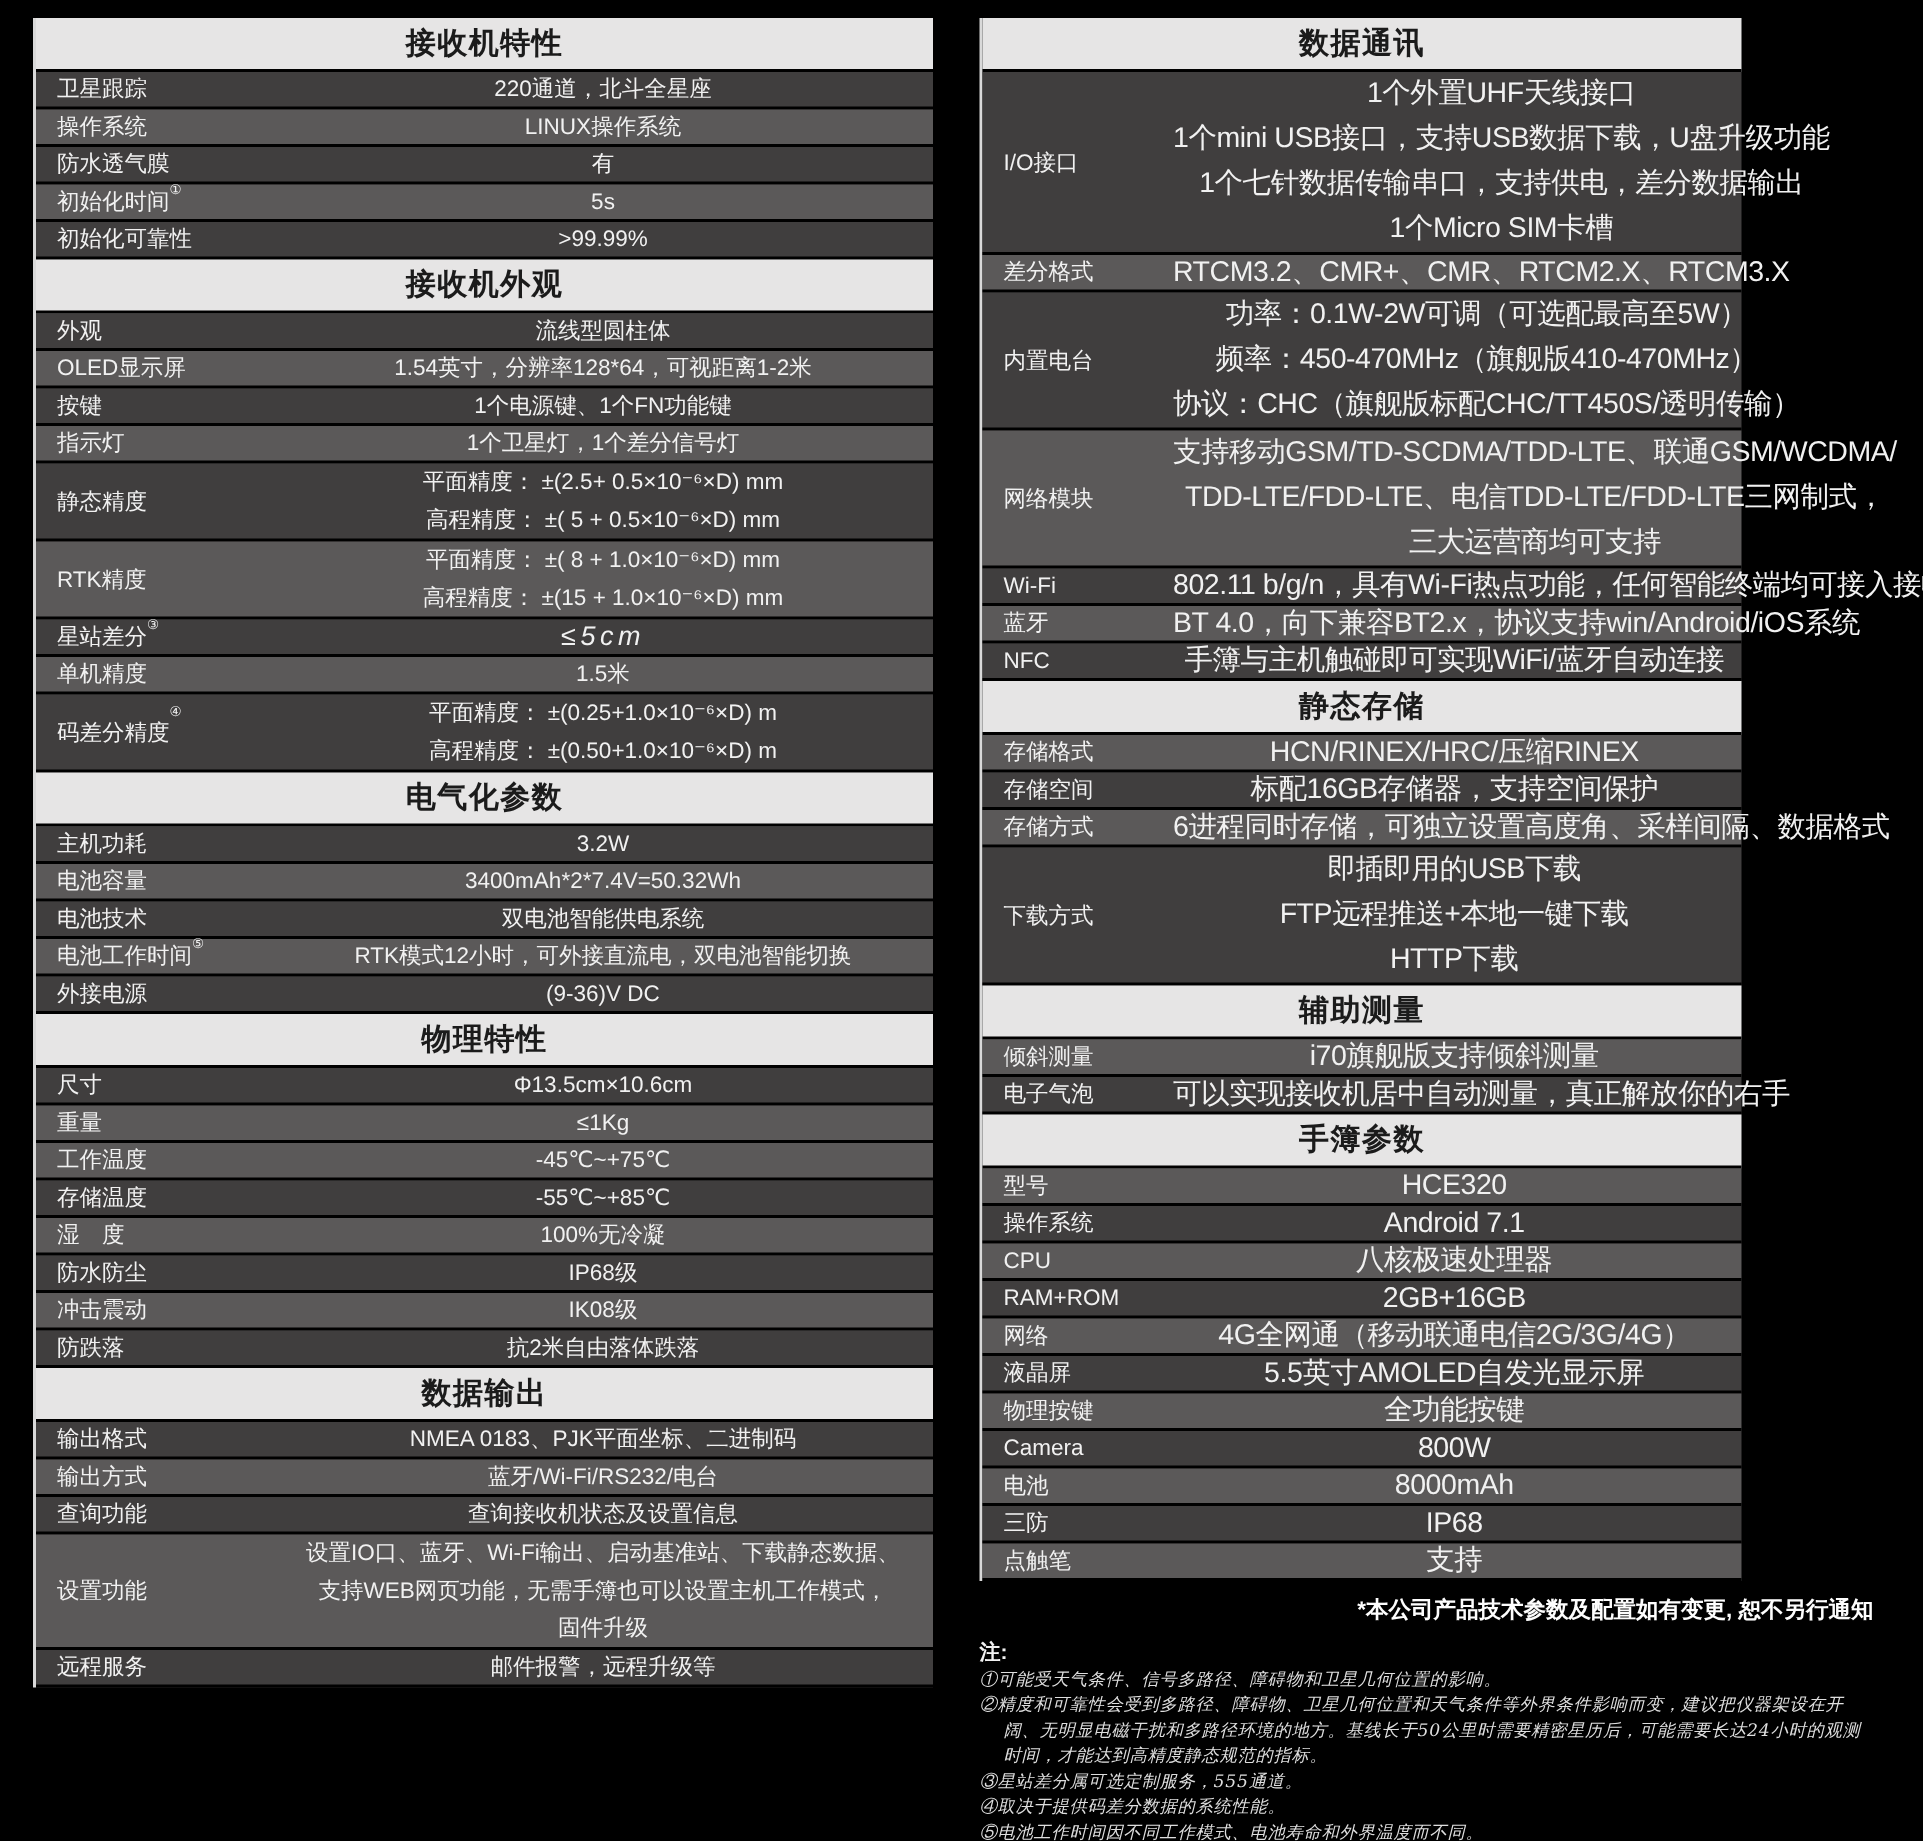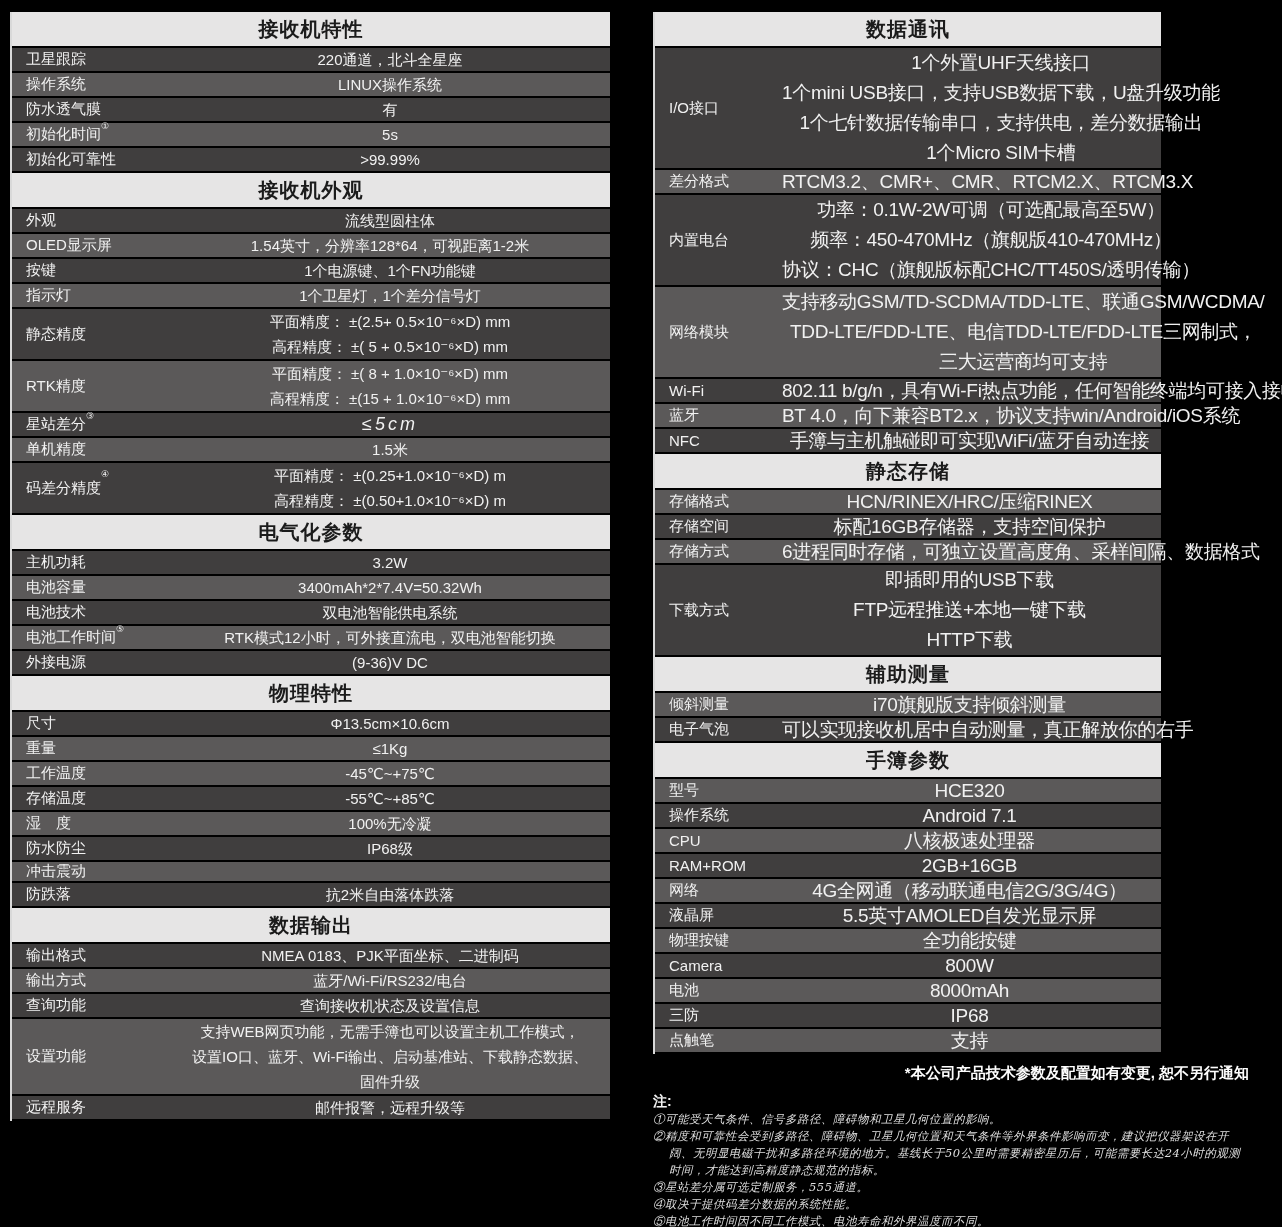--- a/index.html
+++ b/index.html
@@ -2,21 +2,21 @@
 <html><head>
 <meta charset="utf-8">
 <style>
   html,body{margin:0;padding:0;}
   body{
     width:1282px;height:1227px;position:relative;overflow:hidden;
     background:#000;
     font-family:"Liberation Sans","DejaVu Sans",sans-serif;
   }
   .spec-table{position:absolute;top:12px;border-left:2px solid #d9d9d9;box-sizing:border-box;}
-  #left-table{left:10px;width:600px;}
+  #left-table{left:22px;width:600px;}
   #right-table{left:653px;width:508px;}
   .sec-header{
     background:#e6e5e5;color:#1b1b1b;font-weight:bold;font-size:20px;
     text-align:center;height:34px;line-height:34px;border-bottom:2px solid #000;
     letter-spacing:1px;
   }
   .sec-header sup{font-size:11px;font-weight:bold;}
   .row{display:flex;align-items:center;border-bottom:2px solid #000;}
   .row.dark{background:#403e3e;}
   .row.light{background:#5b5959;}
@@ -195,20 +195,23 @@
       </div>
     </div>
     <div class="row dark">
       <div class="label"><span>防水防尘</span></div>
       <div class="value">
         <div class="line">IP68级</div>
       </div>
     </div>
     <div class="row light">
       <div class="label"><span>冲击震动</span></div>
+      <div class="value">
+        <div class="line">IK08级</div>
+      </div>
     </div>
     <div class="row dark">
       <div class="label"><span>防跌落</span></div>
       <div class="value">
         <div class="line">抗2米自由落体跌落</div>
       </div>
     </div>
     <div class="sec-header"><span>数据输出</span></div>
     <div class="row dark">
       <div class="label"><span>输出格式</span></div>
@@ -224,22 +227,22 @@
     </div>
     <div class="row dark">
       <div class="label"><span>查询功能</span></div>
       <div class="value">
         <div class="line">查询接收机状态及设置信息</div>
       </div>
     </div>
     <div class="row light multi">
       <div class="label"><span>设置功能</span></div>
       <div class="value">
+        <div class="line">设置IO口、蓝牙、Wi-Fi输出、启动基准站、下载静态数据、</div>
         <div class="line">支持WEB网页功能，无需手簿也可以设置主机工作模式，</div>
-        <div class="line">设置IO口、蓝牙、Wi-Fi输出、启动基准站、下载静态数据、</div>
         <div class="line">固件升级</div>
       </div>
     </div>
     <div class="row dark">
       <div class="label"><span>远程服务</span></div>
       <div class="value">
         <div class="line">邮件报警，远程升级等</div>
       </div>
     </div>
   </div>

